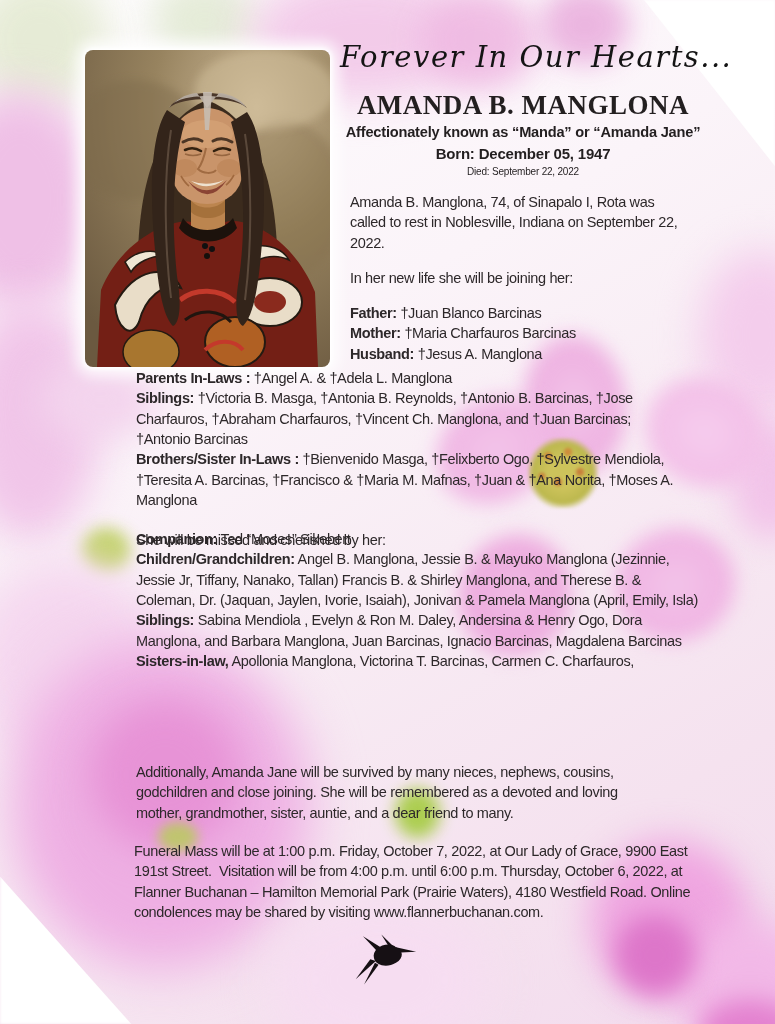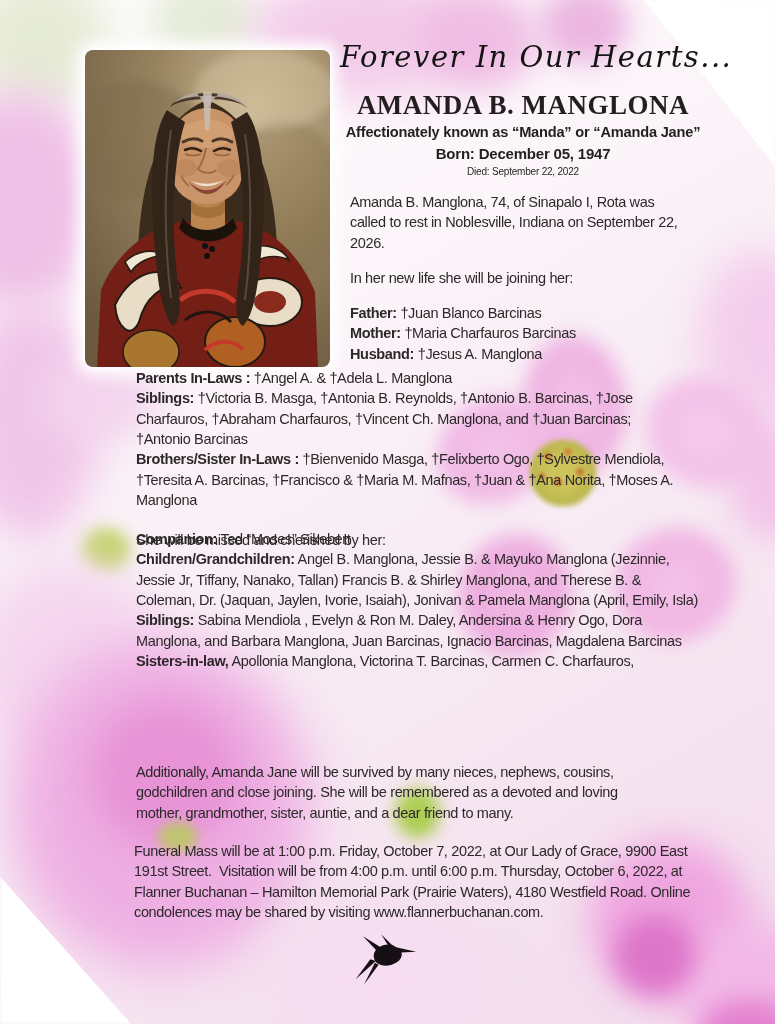--- a/index.html
+++ b/index.html
@@ -137,21 +137,21 @@
     <div class="script-title">Forever In Our Hearts...</div>
     <div class="dec-name">AMANDA B. MANGLONA</div>
     <div class="nickname">Affectionately known as “Manda” or “Amanda Jane”</div>
     <div class="born-line">Born: December 05, 1947</div>
     <div class="died-line">Died: September 22, 2022</div>
   </div>
 
   <div id="intro" class="tb" style="left:350px;top:192px;">
       <div class="line"><span>Amanda B. Manglona, 74, of Sinapalo I, Rota was</span></div>
       <div class="line"><span>called to rest in Noblesville, Indiana on September 22,</span></div>
-      <div class="line"><span>2026.</span></div>
+      <div class="line"><span>2022.</span></div>
     </div>
   <div id="joining" class="tb" style="left:350px;top:268px;">
       <div class="line"><span>In her new life she will be joining her:</span></div>
     </div>
   <div id="immediate" class="tb" style="left:350px;top:303px;">
       <div class="line"><span class="b">Father:</span><span> †Juan Blanco Barcinas</span></div>
       <div class="line"><span class="b">Mother:</span><span> †Maria Charfauros Barcinas</span></div>
       <div class="line"><span class="b">Husband:</span><span> †Jesus A. Manglona</span></div>
     </div>
   <div id="inlaws" class="tb" style="left:136px;top:368px;">

